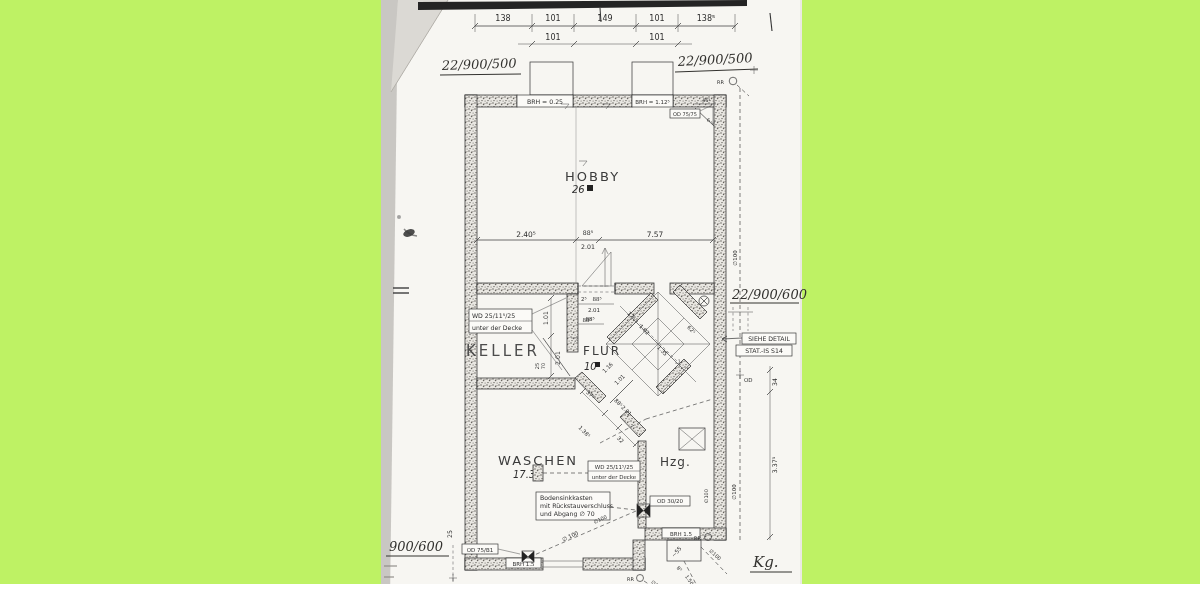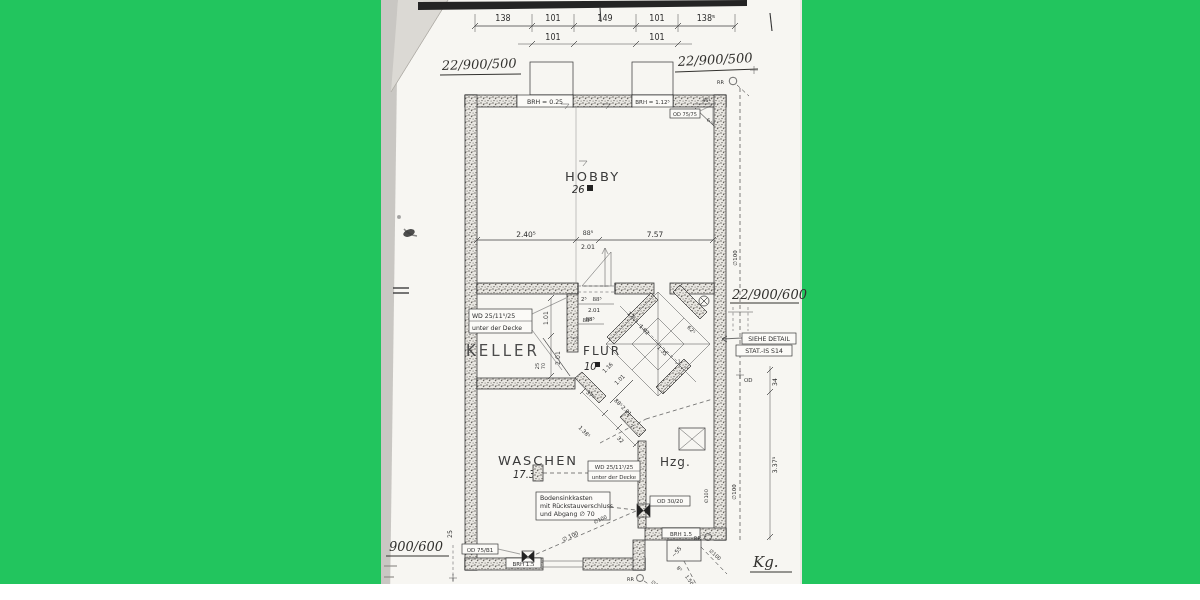--- a/index.html
+++ b/index.html
@@ -1,16 +1,16 @@
 <!DOCTYPE html>
 <html><head>
 <meta charset="utf-8">
 <style>
   html,body{margin:0;padding:0;background:#fff;}
-  .stage{position:relative;width:1200px;height:584px;background:#22c55e;overflow:hidden;
+  .stage{position:relative;width:1200px;height:584px;background:#bef264;overflow:hidden;
          font-family:"DejaVu Sans",sans-serif;}
   svg{position:absolute;inset:0;}
   svg text{fill:#2e2e2e;font-family:"DejaVu Sans",sans-serif;}
   .t5{font-size:5.5px;} .t5s{font-size:5px;} .t6{font-size:6.2px;} .t7{font-size:7.5px;} .t8{font-size:8px;}
   .room{font-size:13px;letter-spacing:2px;fill:#3b3b3b;}
   .room-big{font-size:15px;letter-spacing:3px;fill:#4c4c4c;}
   .ital{font-style:italic;font-size:10px;fill:#2e2e2e;}
   .hand{font-family:"DejaVu Serif",serif;font-style:italic;font-size:13px;fill:#33322f;}
   .hand-big{font-family:"DejaVu Serif",serif;font-style:italic;font-size:15px;fill:#33322f;}
   .ln{stroke:#3f3f3f;stroke-width:.75;fill:none;}

